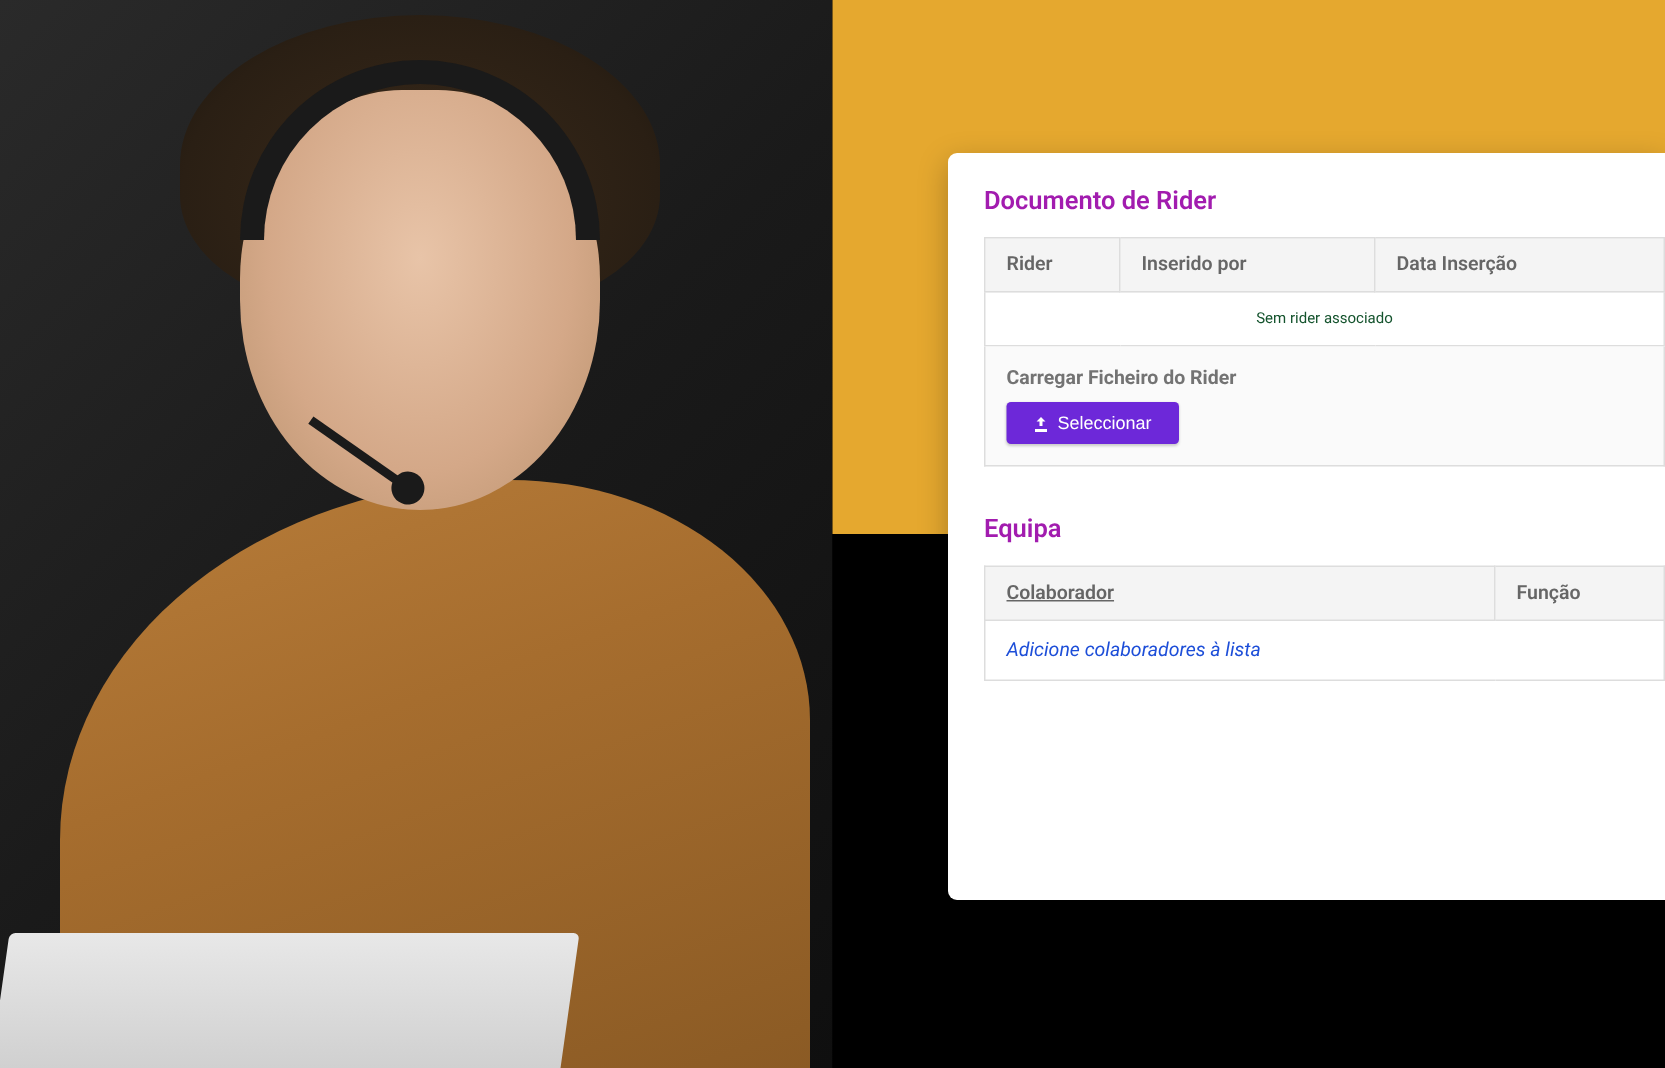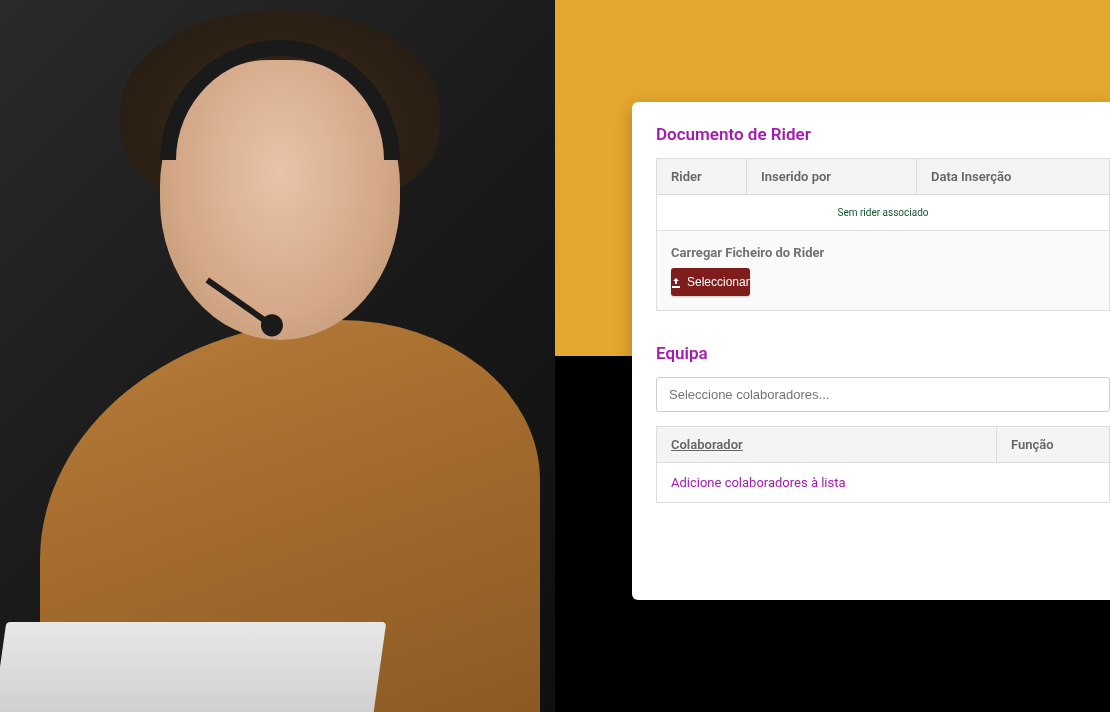--- a/index.html
+++ b/index.html
@@ -167,24 +167,24 @@
     .upload-label {
       font-size: 13px;
       color: #737373;
       font-weight: 700;
       margin-bottom: 8px;
     }
     .btn-select {
       display: inline-flex;
       align-items: center;
       gap: 6px;
-      background: #7f1d1d;
+      background: #6d28d9;
       color: #fff;
       border: none;
-      padding: 7px 0;
+      padding: 7px 18px;
       font-size: 12px;
       border-radius: 3px;
       cursor: pointer;
       box-shadow: 0 1px 2px rgba(0,0,0,0.2);
     }
     .btn-select .upload-icon {
       display: inline-block;
       width: 10px;
       height: 10px;
     }
@@ -198,21 +198,22 @@
       border: 1px solid #ccc;
       border-radius: 3px;
       padding: 9px 12px;
       font-size: 13px;
       color: #aaa;
       background: #fff;
       margin-bottom: 14px;
     }
 
     .table .italic-row td {
-      color: #a21caf;
+      font-style: italic;
+      color: #1d4ed8;
     }
 
     .col-rider { width: 90px; }
     .col-inserido { width: 170px; }
     .col-data { width: auto; }
     .col-colab { width: 340px; text-decoration: underline; }
     .col-funcao { width: auto; }
   </style>
 </head>
 <body>
@@ -260,21 +261,20 @@
           </svg>
         </span>
         <span>Seleccionar</span>
       </button>
     </div>
   </div>
 
   <div class="section">
     <div class="section-title">Equipa</div>
 
-    <input type="text" class="select-input" readonly="" placeholder="Seleccione colaboradores..." style="">
 
     <table class="table">
       <thead>
         <tr>
           <th class="col-colab">Colaborador</th>
           <th class="col-funcao">Função</th>
         </tr>
       </thead>
       <tbody>
         <tr class="italic-row">

